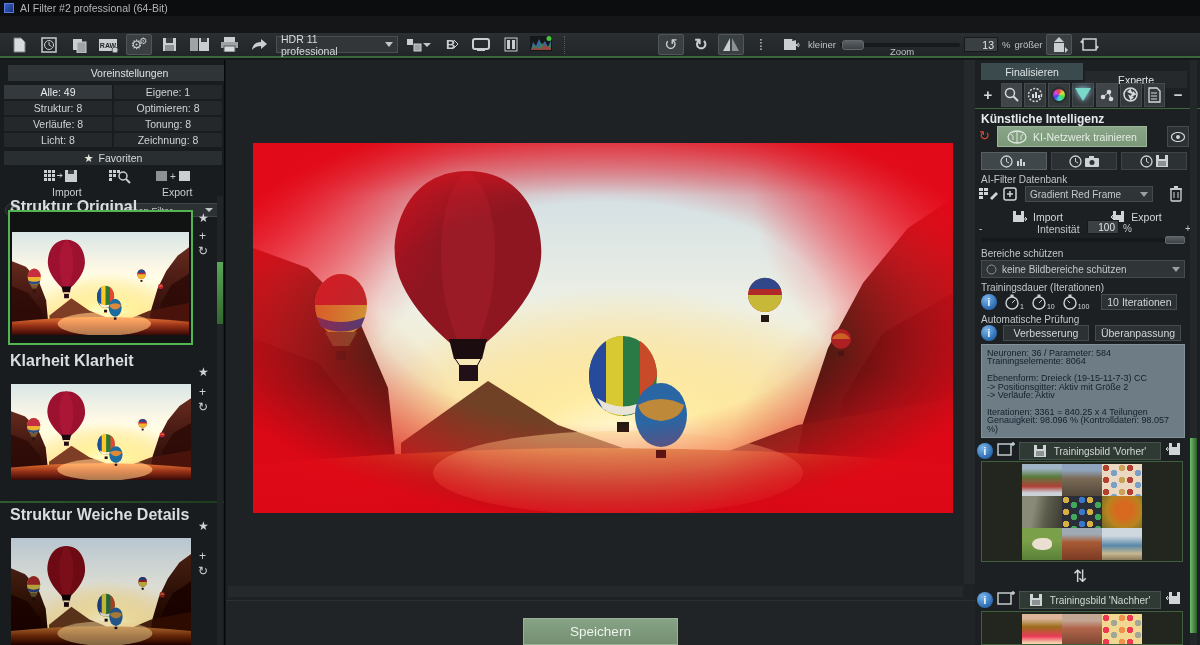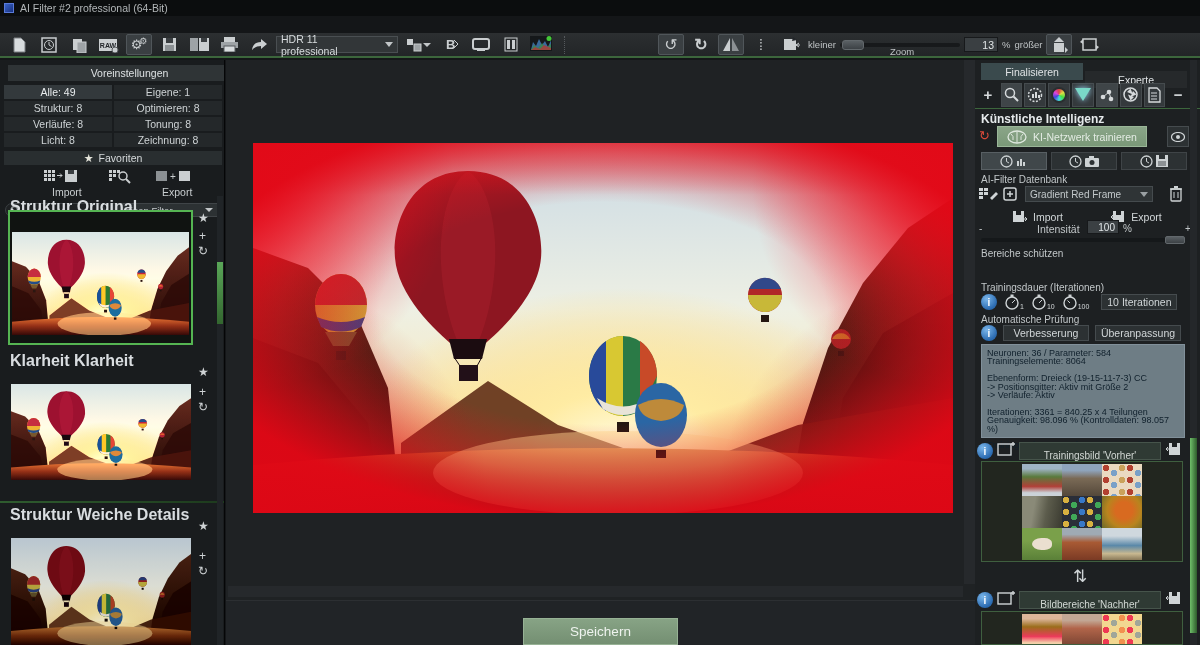--- a/index.html
+++ b/index.html
@@ -76,21 +76,21 @@
   #ricons{left:2px;top:22px;width:212px;height:25px;display:flex;gap:2px;align-items:center;}
   .ricon{width:24px;height:24px;background:#34393c;border:1px solid #454b4e;display:flex;align-items:center;justify-content:center;color:#d6dadc;}
   .ricon.plain{background:none;border:none;font-size:15px;font-weight:bold;}
   .rlabel{font-size:10px;color:#c2c7c9;}
   .rheader{font-size:12px;font-weight:bold;color:#e6eaec;}
   #train-btn{background:linear-gradient(#8aa588,#7a9878);border:1px solid #9ab698;color:#e4ece4;font-size:10.5px;display:flex;align-items:center;justify-content:center;gap:6px;}
   .mode-btn{width:66px;height:18px;background:#2c3133;border:1px solid #3f4447;display:flex;align-items:center;justify-content:center;gap:3px;color:#cdd2d4;}
   .mode-btn.sel{background:#40474a;border-color:#585f63;}
   .rselect{background:#2f3436;border:1px solid #454b4e;display:flex;align-items:center;font-size:10px;color:#c2c8ca;padding:0 4px;justify-content:space-between;}
   #stats-box{left:6px;top:284px;width:204px;height:94px;background:#6e7d85;border:1px solid #81909a;color:#10202c;font-size:9px;line-height:8.4px;padding:4px 5px;}
-  .tb-row-btn{background:#2f3a34;border:1px solid #46544b;display:flex;align-items:center;justify-content:center;gap:8px;color:#d2d8d4;font-size:10px;flex-direction:column;}
+  .tb-row-btn{background:#2f3a34;border:1px solid #46544b;display:flex;align-items:center;justify-content:center;gap:8px;color:#d2d8d4;font-size:10px;}
   .collage-box{left:6px;top:401px;width:202px;height:101px;border:1px solid #3f5f3f;background:#22261f;display:flex;justify-content:center;overflow:hidden;}
   .collage{width:120px;height:96px;display:grid;grid-template-columns:repeat(3,1fr);grid-template-rows:repeat(3,1fr);margin-top:2px;}
   .collage>div{width:100%;height:100%;}
   .ph-trees{background:linear-gradient(#9fb4c4 15%,#5a7a3c 40%,#b04038 70%,#cbd2d8 90%);}
   .ph-church{background:linear-gradient(#8fa4bc 20%,#7a6a56 45%,#54483a 100%);}
   .dots1{background-color:#ead9c0;background-image:radial-gradient(circle 3px at 4px 4px,#b24030 3px,transparent 3px),radial-gradient(circle 3px at 12px 9px,#7aa0c8 3px,transparent 3px),radial-gradient(circle 3px at 20px 4px,#caa25a 3px,transparent 3px);background-size:24px 12px;}
   .ph-street{background:linear-gradient(100deg,#8a8a78 30%,#5c5c4c 60%,#3a3a30 100%);}
   .dots2{background-color:#2a2e38;background-image:radial-gradient(circle 3px at 4px 4px,#d8b040 3px,transparent 3px),radial-gradient(circle 3px at 12px 9px,#40a858 3px,transparent 3px),radial-gradient(circle 3px at 20px 4px,#3878c8 3px,transparent 3px);background-size:24px 12px;}
   .ph-leaf{background:radial-gradient(circle at 55% 45%,#d86a20 30%,#b8841e 60%,#6a6a2a 100%);}
   .ph-horse{background:linear-gradient(#7aa04a 40%,#5a8038 100%);position:relative;}
@@ -597,20 +597,29 @@
     <div class="abs rlabel" style="left:4px;top:163px;">-</div>
     <div class="abs rlabel" style="left:62px;top:163px;font-size:10.5px;">Intensität</div>
     <div class="abs" style="left:112px;top:160px;width:32px;height:14px;background:#3b4043;border:1px solid #17191b;color:#e2e6e8;font-size:10px;text-align:right;padding:0 3px;line-height:13px;">100</div>
     <div class="abs rlabel" style="left:148px;top:163px;">%</div>
     <div class="abs rlabel" style="left:210px;top:163px;">+</div>
     <div class="abs" style="left:6px;top:178px;width:204px;height:4px;background:#15181a;border-radius:2px;">
       <div style="position:absolute;right:0;top:-2px;width:20px;height:8px;background:linear-gradient(#5a6064,#3c4145);border:1px solid #62686c;border-radius:2px;"></div>
     </div>
 
     <div class="abs rlabel" style="left:6px;top:188px;">Bereiche schützen</div>
+    <div class="abs rselect" style="left:6px;top:200px;width:204px;height:18px;">
+      <span style="display:flex;align-items:center;gap:5px;">
+          <svg width="11" height="11">
+            <circle cx="5.5" cy="5.5" r="4.5" fill="none" stroke="#8a9094"></circle>
+          </svg>
+          <span>keine Bildbereiche schützen</span>
+        </span>
+      <span class="caret" style="border-top-color:#9aa0a3;"></span>
+    </div>
 
     <div class="abs rlabel" style="left:6px;top:222px;">Trainingsdauer (Iterationen)</div>
     <div class="abs" style="left:6px;top:234px;display:flex;align-items:center;gap:8px;">
       <div class="info-dot">i</div>
       <div style="display:flex;align-items:flex-end;">
           <svg width="15" height="16">
             <circle cx="7" cy="9" r="6" fill="none" stroke="#cfd4d6" stroke-width="1.4"></circle>
             <rect x="5.5" y="0.5" width="3" height="2.5" fill="#cfd4d6"></rect>
             <line x1="7" y1="9" x2="10" y2="6" stroke="#cfd4d6"></line>
           </svg>
@@ -698,21 +707,21 @@
       <div><svg width="18" height="16">
             <rect x="1" y="3" width="13" height="11" fill="none" stroke="#cfd4d6" stroke-width="1.4"></rect>
             <path d="M14,3 h4 m-2,-2 v4" stroke="#cfd4d6" stroke-width="1.4"></path>
           </svg></div>
       <div class="tb-row-btn" style="width:142px;height:18px;">
         <svg width="12" height="12">
             <rect x="0" y="0" width="12" height="12" fill="#cfd4d6"></rect>
             <rect x="3" y="0" width="6" height="4" fill="#2f3a34"></rect>
             <rect x="2" y="6" width="8" height="5" fill="#8c9194"></rect>
           </svg>
-        <span>Bildbereiche 'Nachher'</span>
+        <span>Trainingsbild 'Nachher'</span>
       </div>
       <div><svg width="16" height="14">
             <rect x="4" y="1" width="11" height="12" fill="#cfd4d6"></rect>
             <rect x="7" y="1" width="5" height="4" fill="#1d2022"></rect>
             <path d="M7,7 l-6,0 m2,-2 l-2,2 l2,2" stroke="#cfd4d6" fill="none"></path>
           </svg></div>
     </div>
 
     <div class="abs collage-box" style="top:551px;height:34px;">
       <div class="collage red-tint">

